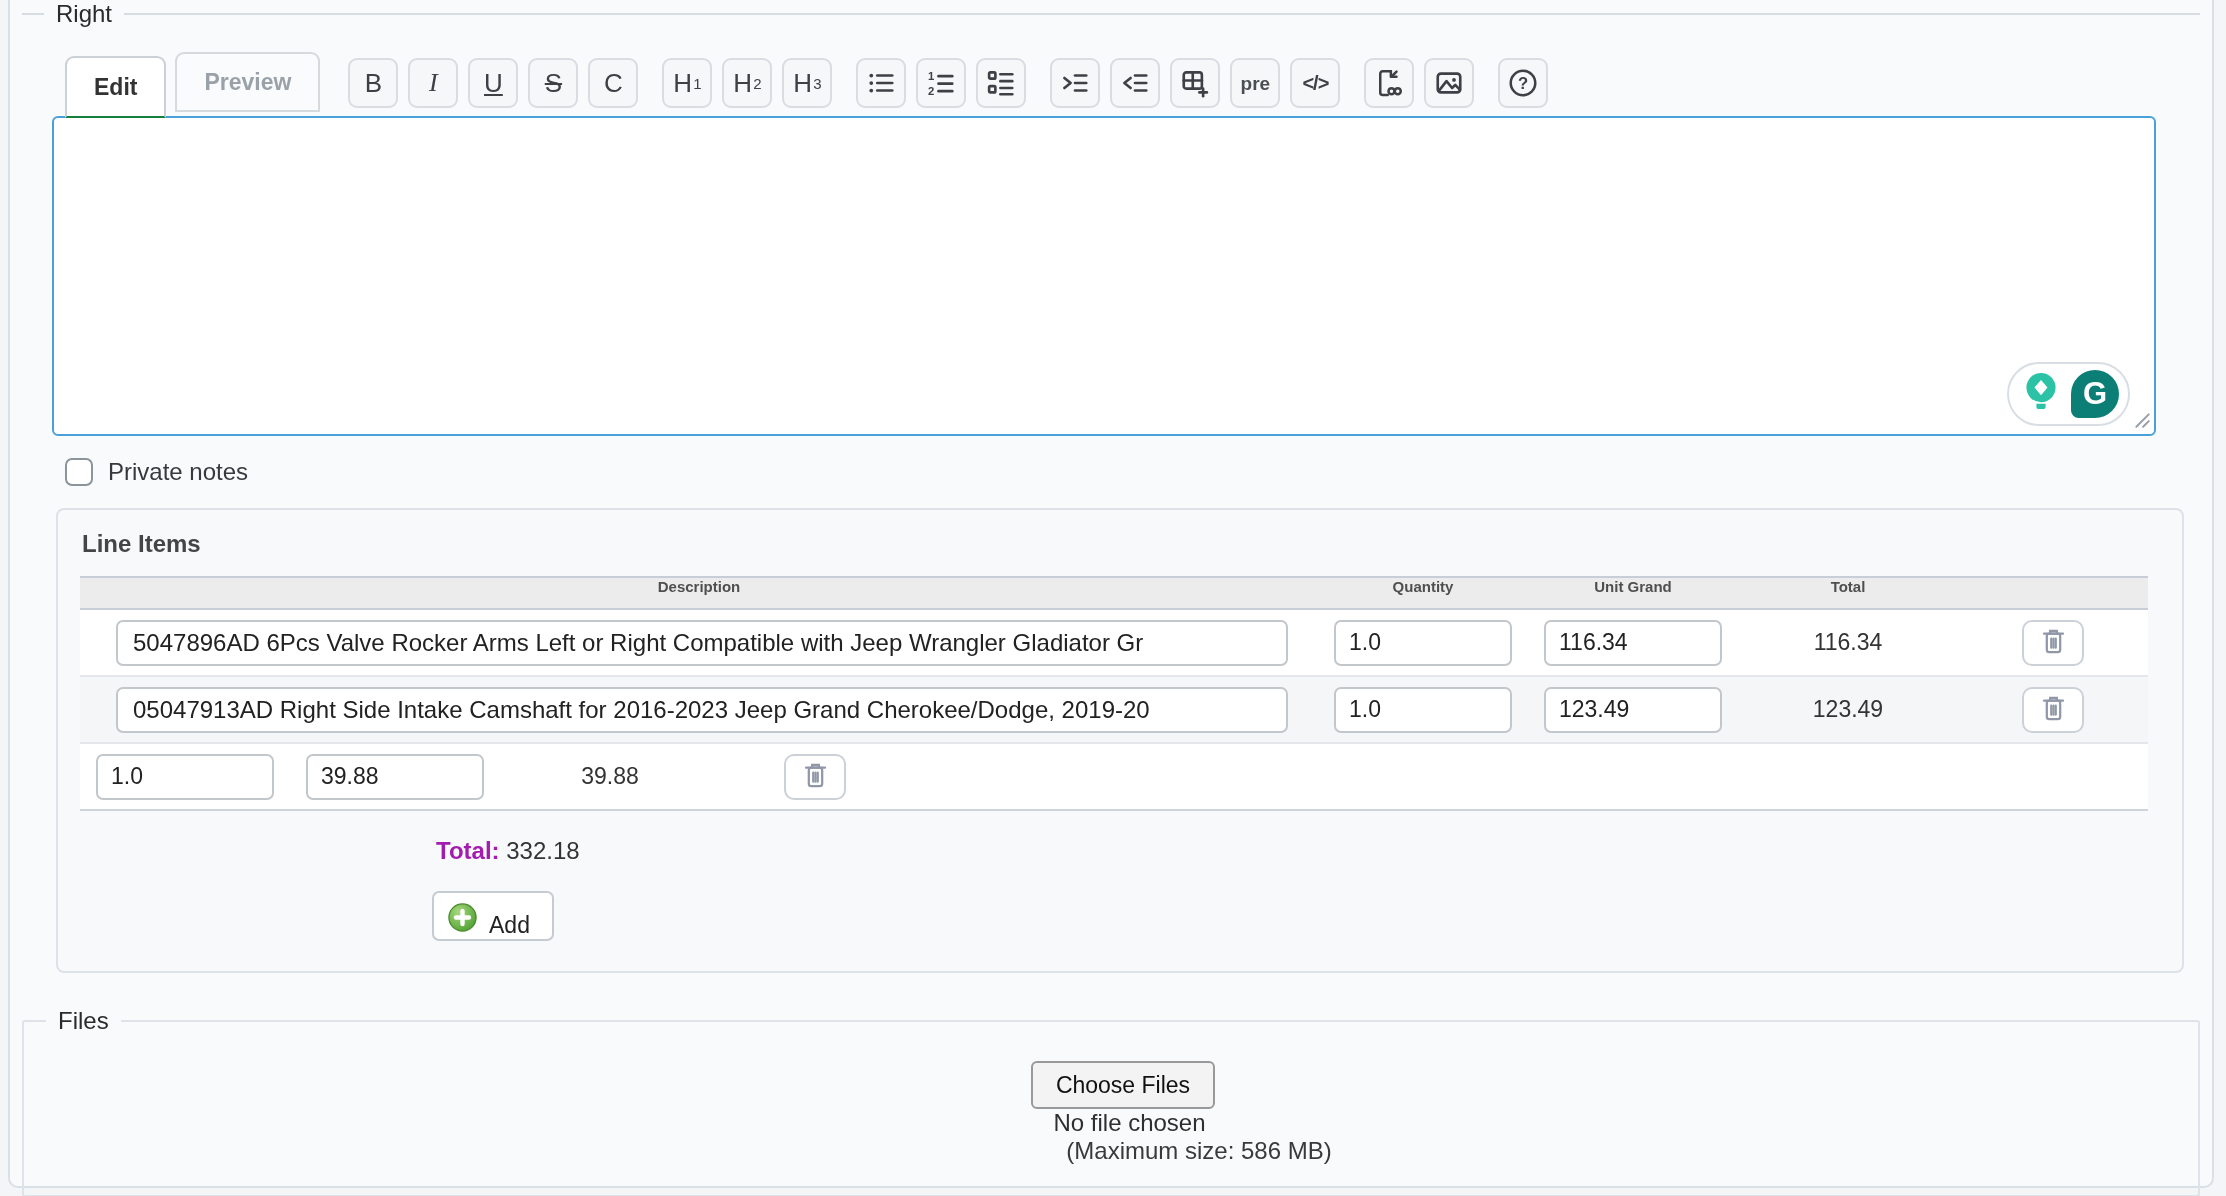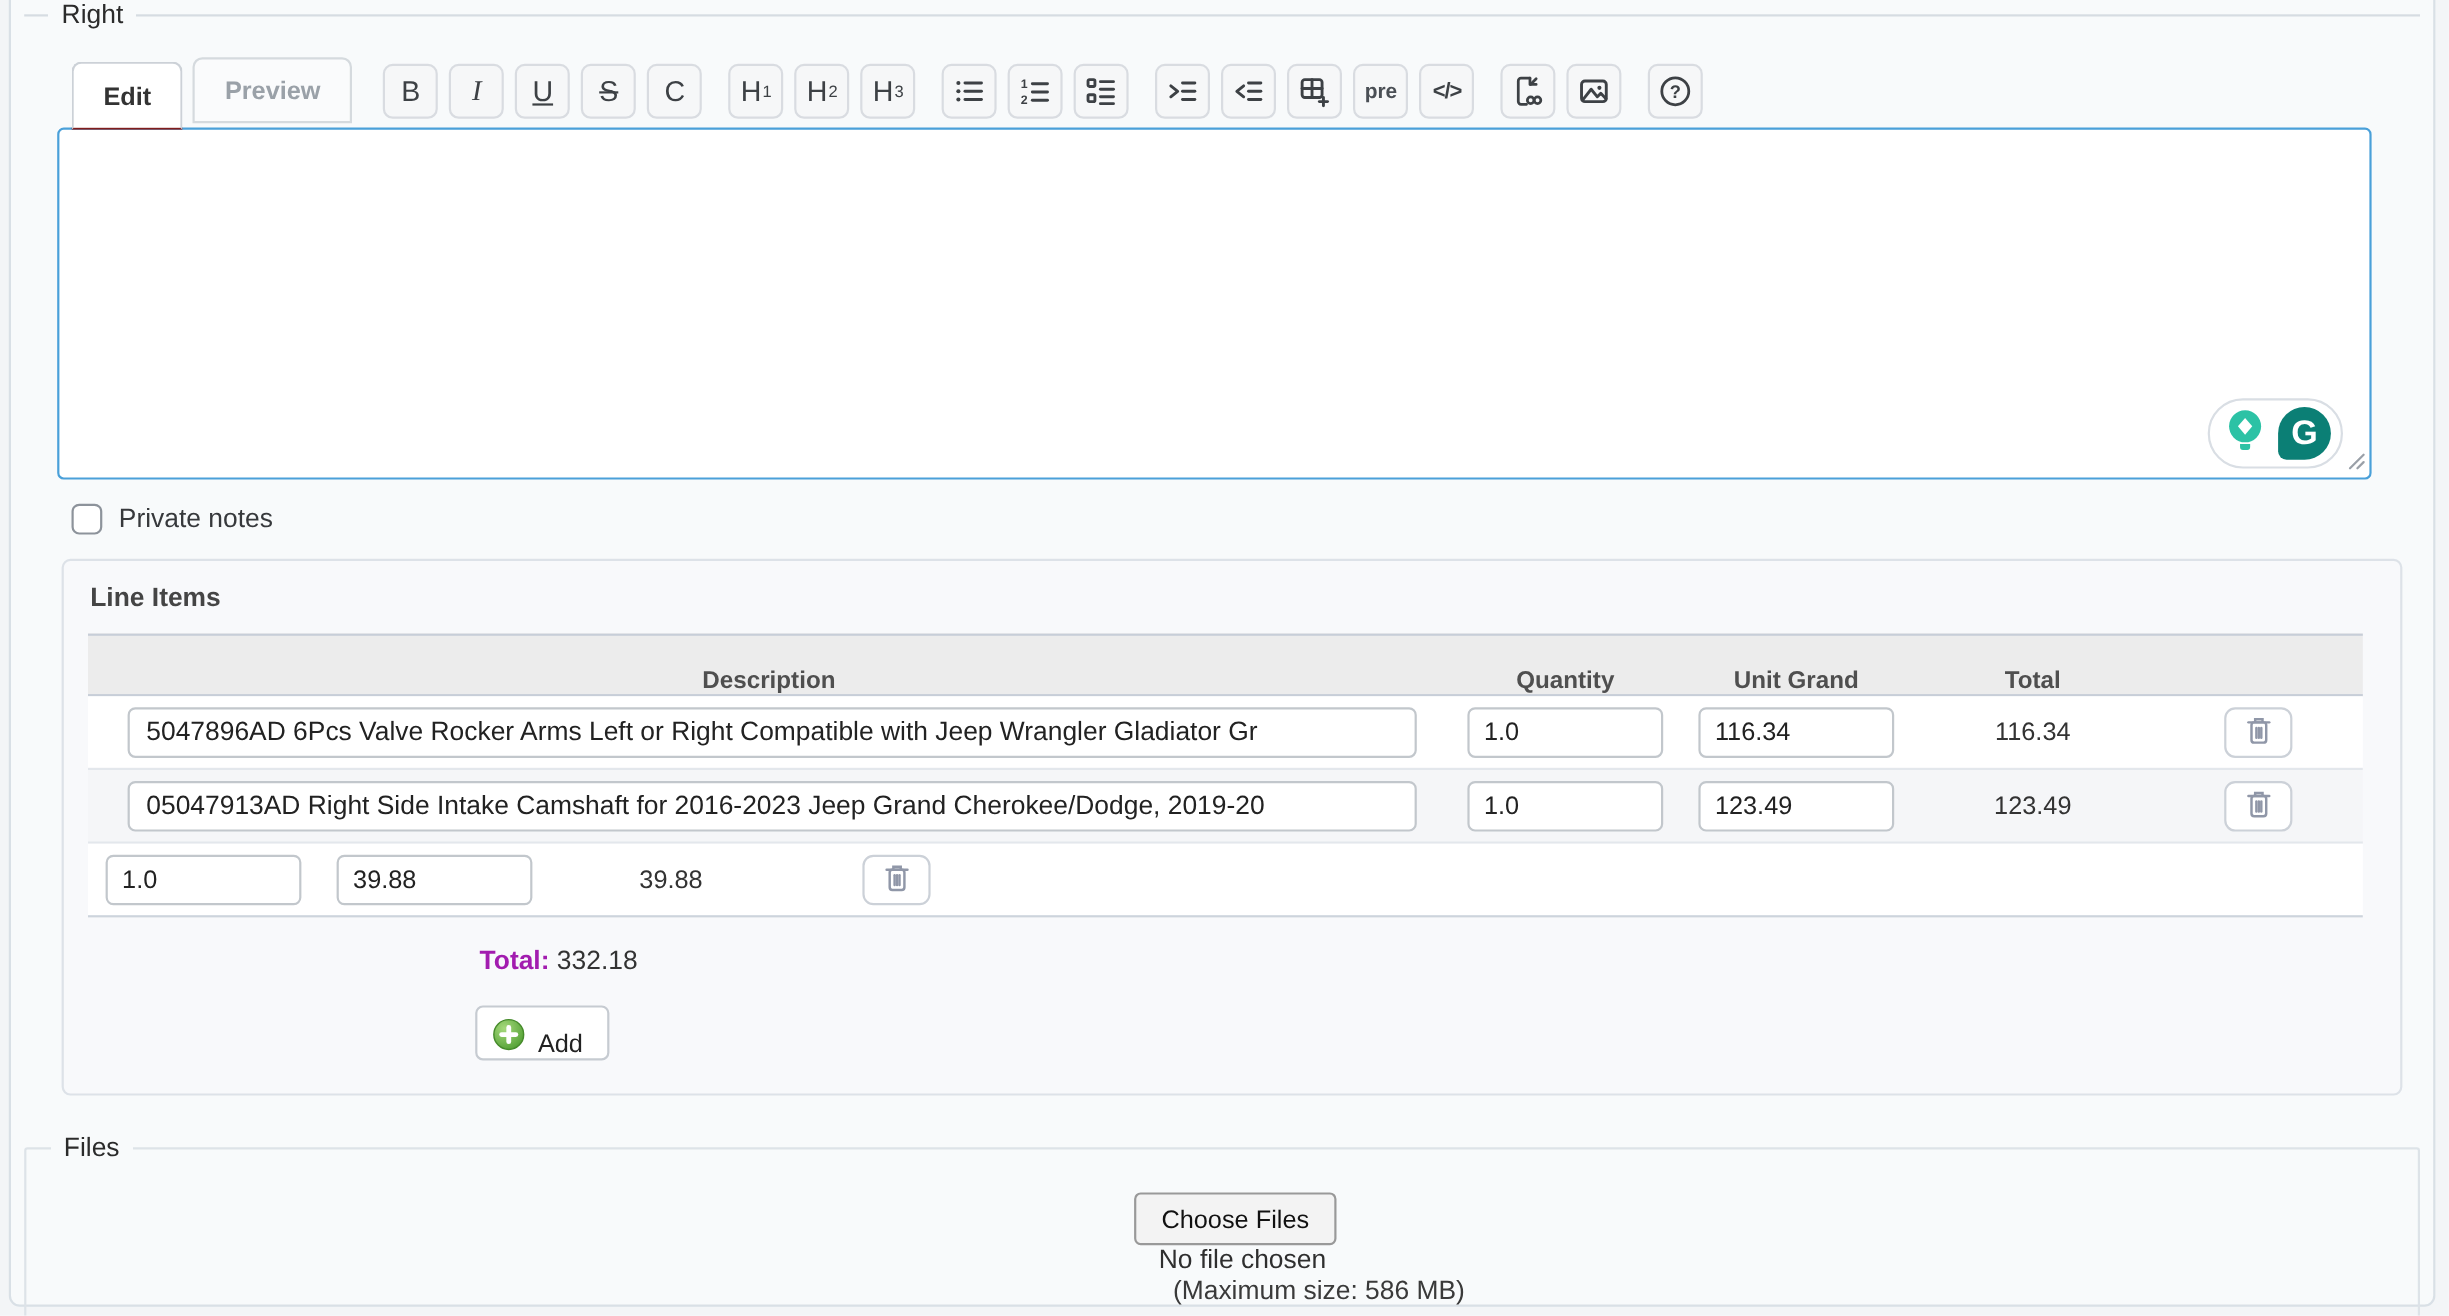--- a/index.html
+++ b/index.html
@@ -38,21 +38,21 @@
   .editor-top { display:flex; align-items:flex-end; margin:24px 0 0 43px; }
   .tab {
     height:62px; padding:0 27px;
     display:flex; align-items:center;
     font-size:23px; font-weight:bold;
     border:2px solid #ccd1d7; border-radius:9px 9px 0 0;
     background:#fff; cursor:pointer;
   }
   .tab-edit {
     color:#333; position:relative; z-index:3;
-    margin-bottom:-2px; border-bottom:2px solid #7f1d1d;
+    margin-bottom:-2px; border-bottom:2px solid #15803d;
   }
   .tab-preview {
     color:#9aa1a8; background:#fafbfc; border-color:#d5dade;
     margin-left:9px; margin-bottom:4px; height:60px;
   }
   .toolbar { display:flex; align-items:center; margin-left:28px; margin-bottom:8px; }
   .tb-group { display:flex; gap:10px; margin-right:24px; }
   .tb-btn {
     width:50px; height:50px;
     border:2px solid #d9dce1; border-radius:9px;
@@ -106,24 +106,24 @@
   
   .li-panel {
     margin:0 28px 0 46px;
     border:2px solid #dde2e8; border-radius:8px;
     background:#f8f9fb;
     padding:16px 22px 30px 22px;
   }
   .li-title { font-size:24px; font-weight:bold; color:#454545; margin:4px 0 18px 2px; }
   .li-table { width:calc(100% - 12px); }
   .li-header {
-    display:flex; align-items:flex-end; height:57px;
+    display:flex; align-items:flex-start; height:34px;
     background:#ececec;
     border-top:2px solid #c7ced8; border-bottom:2px solid #c7ced8;
-    font-size:22px; font-weight:bold; color:#4f4f4f;
+    font-size:15px; font-weight:bold; color:#4f4f4f;
   }
   .col-desc   { flex:1 1 auto; display:flex; align-items:center; }
   .col-desc.hd{ justify-content:center; }
   .col-qty    { flex:0 0 210px; display:flex; align-items:center; justify-content:center; }
   .col-price  { flex:0 0 210px; display:flex; align-items:center; justify-content:center; }
   .col-total  { flex:0 0 220px; display:flex; align-items:center; justify-content:center; }
   .col-act    { flex:0 0 190px; display:flex; align-items:center; justify-content:center; }
   .li-row {
     display:flex; align-items:center; height:67px;
     background:#fff; border-bottom:2px solid #e3e7ec;

